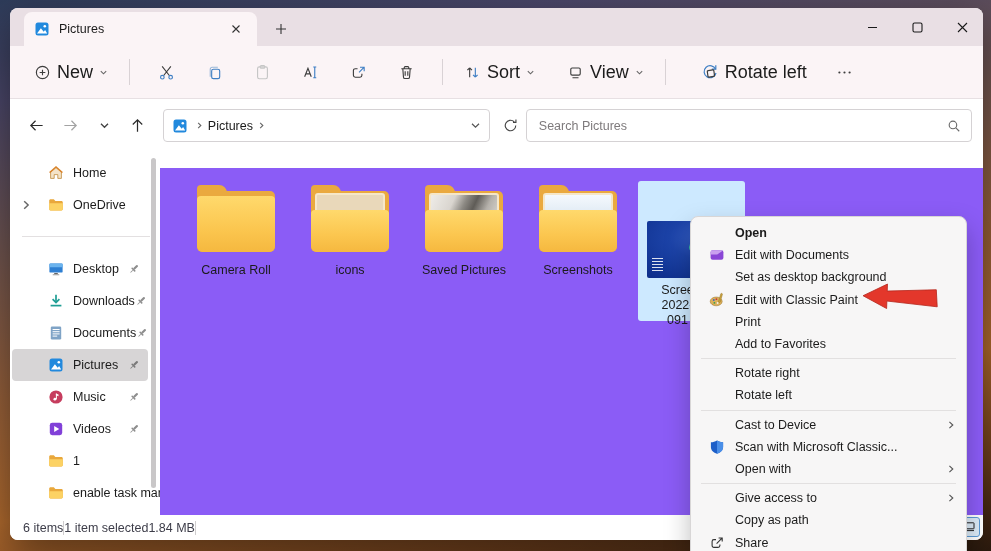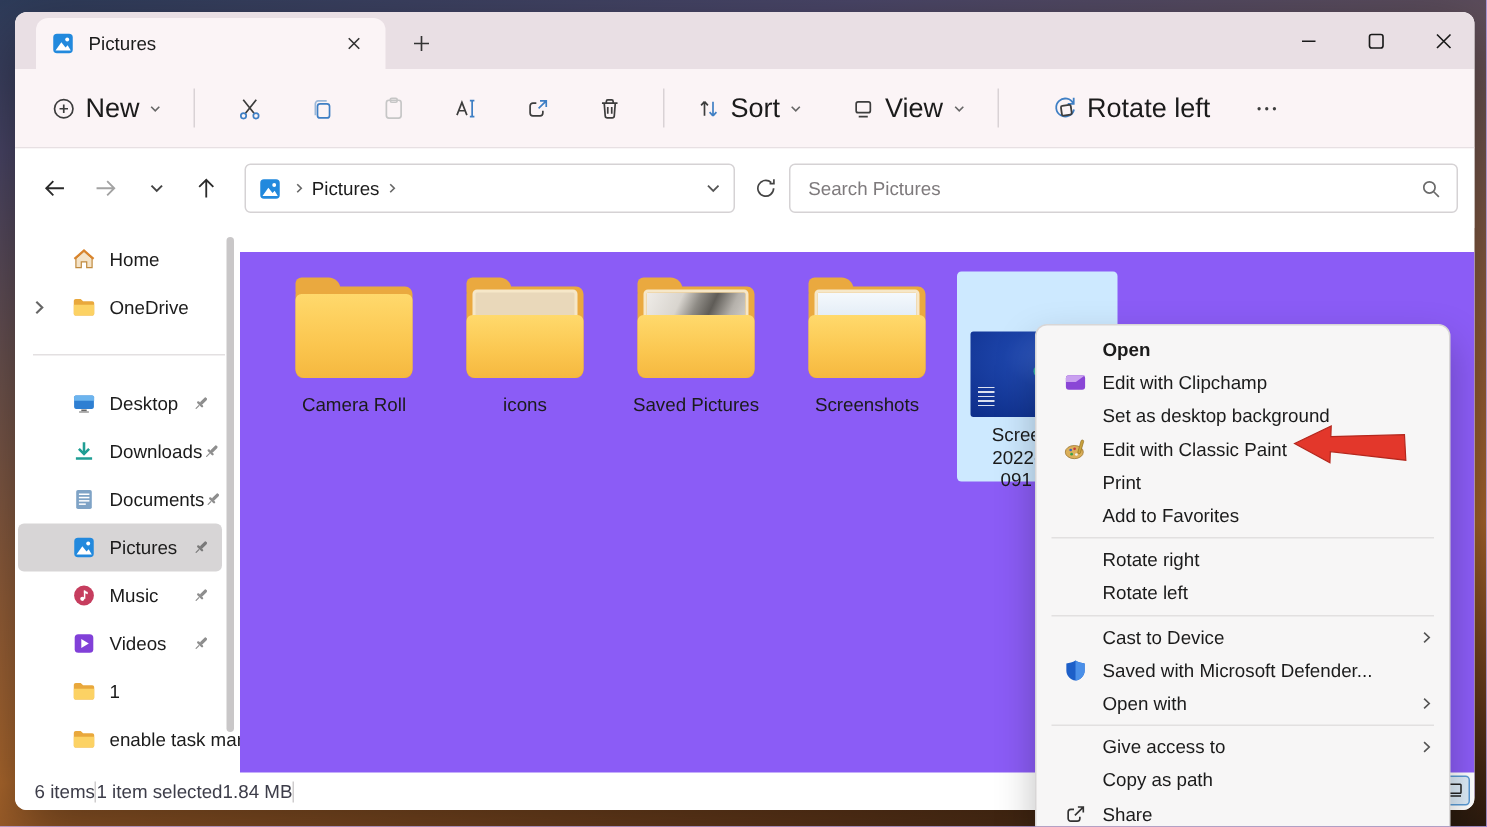--- a/index.html
+++ b/index.html
@@ -496,21 +496,21 @@
       <span class="mblank"></span>
         <span>Open</span>
     </div>
     <div class="mi">
       <span class="mic">
         <svg width="16" height="16" viewBox="0 0 16 16">
             <rect x="1.6" y="3.2" width="12.8" height="9.6" rx="2" fill="#8a46d6"></rect>
             <path d="M1.6 5.2c0-1.1.9-2 2-2h10.8l-6.2 4.4H1.6z" fill="#c9a0ef"></path>
           </svg>
       </span>
-        <span>Edit with Clipchamp</span>
+        <span>Edit with Documents</span>
     </div>
     <div class="mi">
       <span class="mblank"></span>
         <span>Set as desktop background</span>
     </div>
     <div class="mi">
       <span class="mic">
         <svg width="16" height="16" viewBox="0 0 16 16">
             <ellipse cx="7.2" cy="9.4" rx="6" ry="4.4" fill="#dcb05a" stroke="#97702a" stroke-width="0.5"></ellipse>
             <circle cx="4.8" cy="8" r="0.9" fill="#3a62c4"></circle>
@@ -547,21 +547,21 @@
           <path d="M3.4 1.8 6.8 5 3.4 8.2"></path>
         </svg>
     </div>
     <div class="mi">
       <span class="mic">
         <svg width="16" height="16" viewBox="0 0 16 16">
             <path d="M8 1.4c2 1.2 4 1.8 6.1 1.9v4.8c0 3.4-2.7 5.9-6.1 6.6C4.6 14 1.9 11.5 1.9 8.1V3.3C4 3.2 6 2.6 8 1.4z" fill="#1d5fc8"></path>
             <path d="M8 1.4c2 1.2 4 1.8 6.1 1.9v4.8c0 3.4-2.7 5.9-6.1 6.6z" fill="#4a8fe8"></path>
           </svg>
       </span>
-        <span>Saved with Microsoft Defender...</span>
+        <span>Scan with Microsoft Classic...</span>
     </div>
     <div class="mi">
       <span class="mblank"></span>
         <span>Open with</span>
       <svg class="msub" viewBox="0 0 10 10" fill="none" stroke="#555" stroke-width="1.1">
           <path d="M3.4 1.8 6.8 5 3.4 8.2"></path>
         </svg>
     </div>
     <div class="msep"></div>
     <div class="mi">

